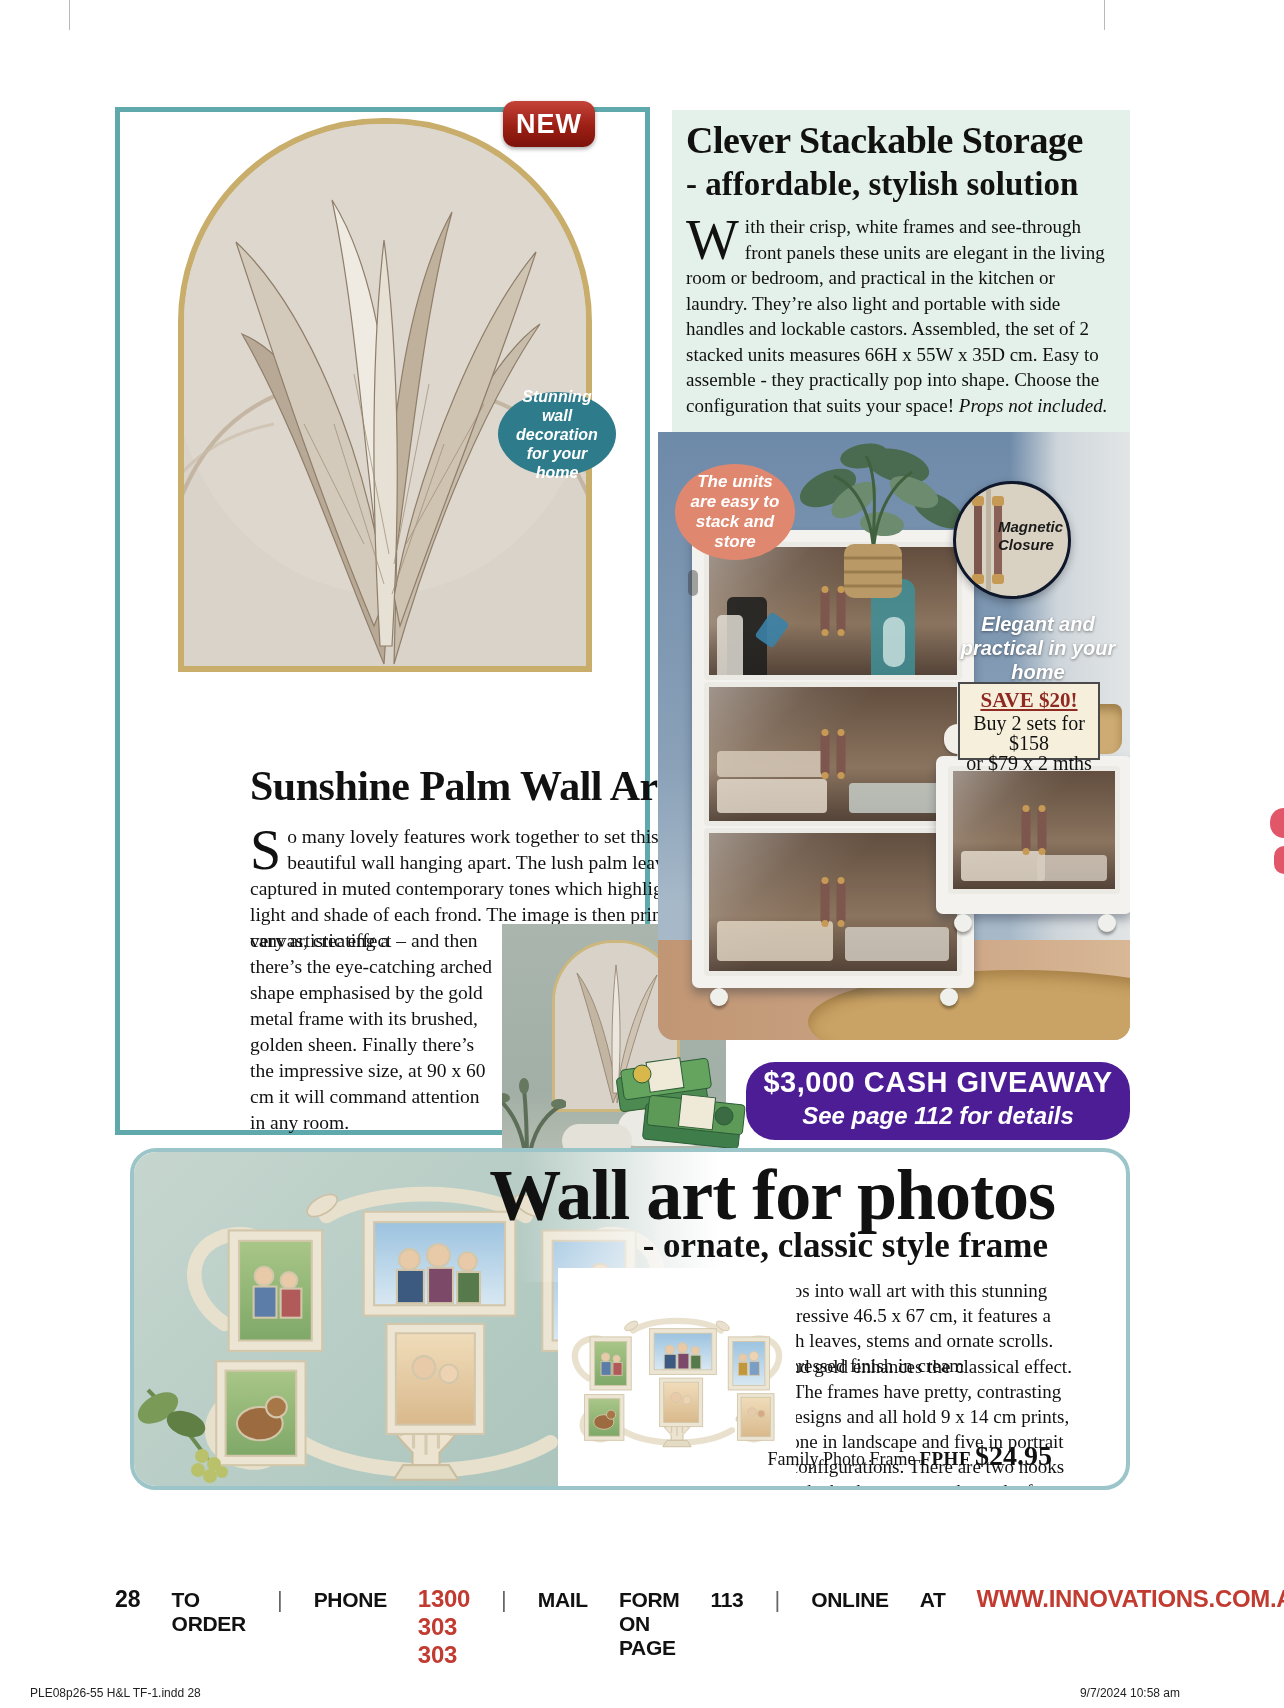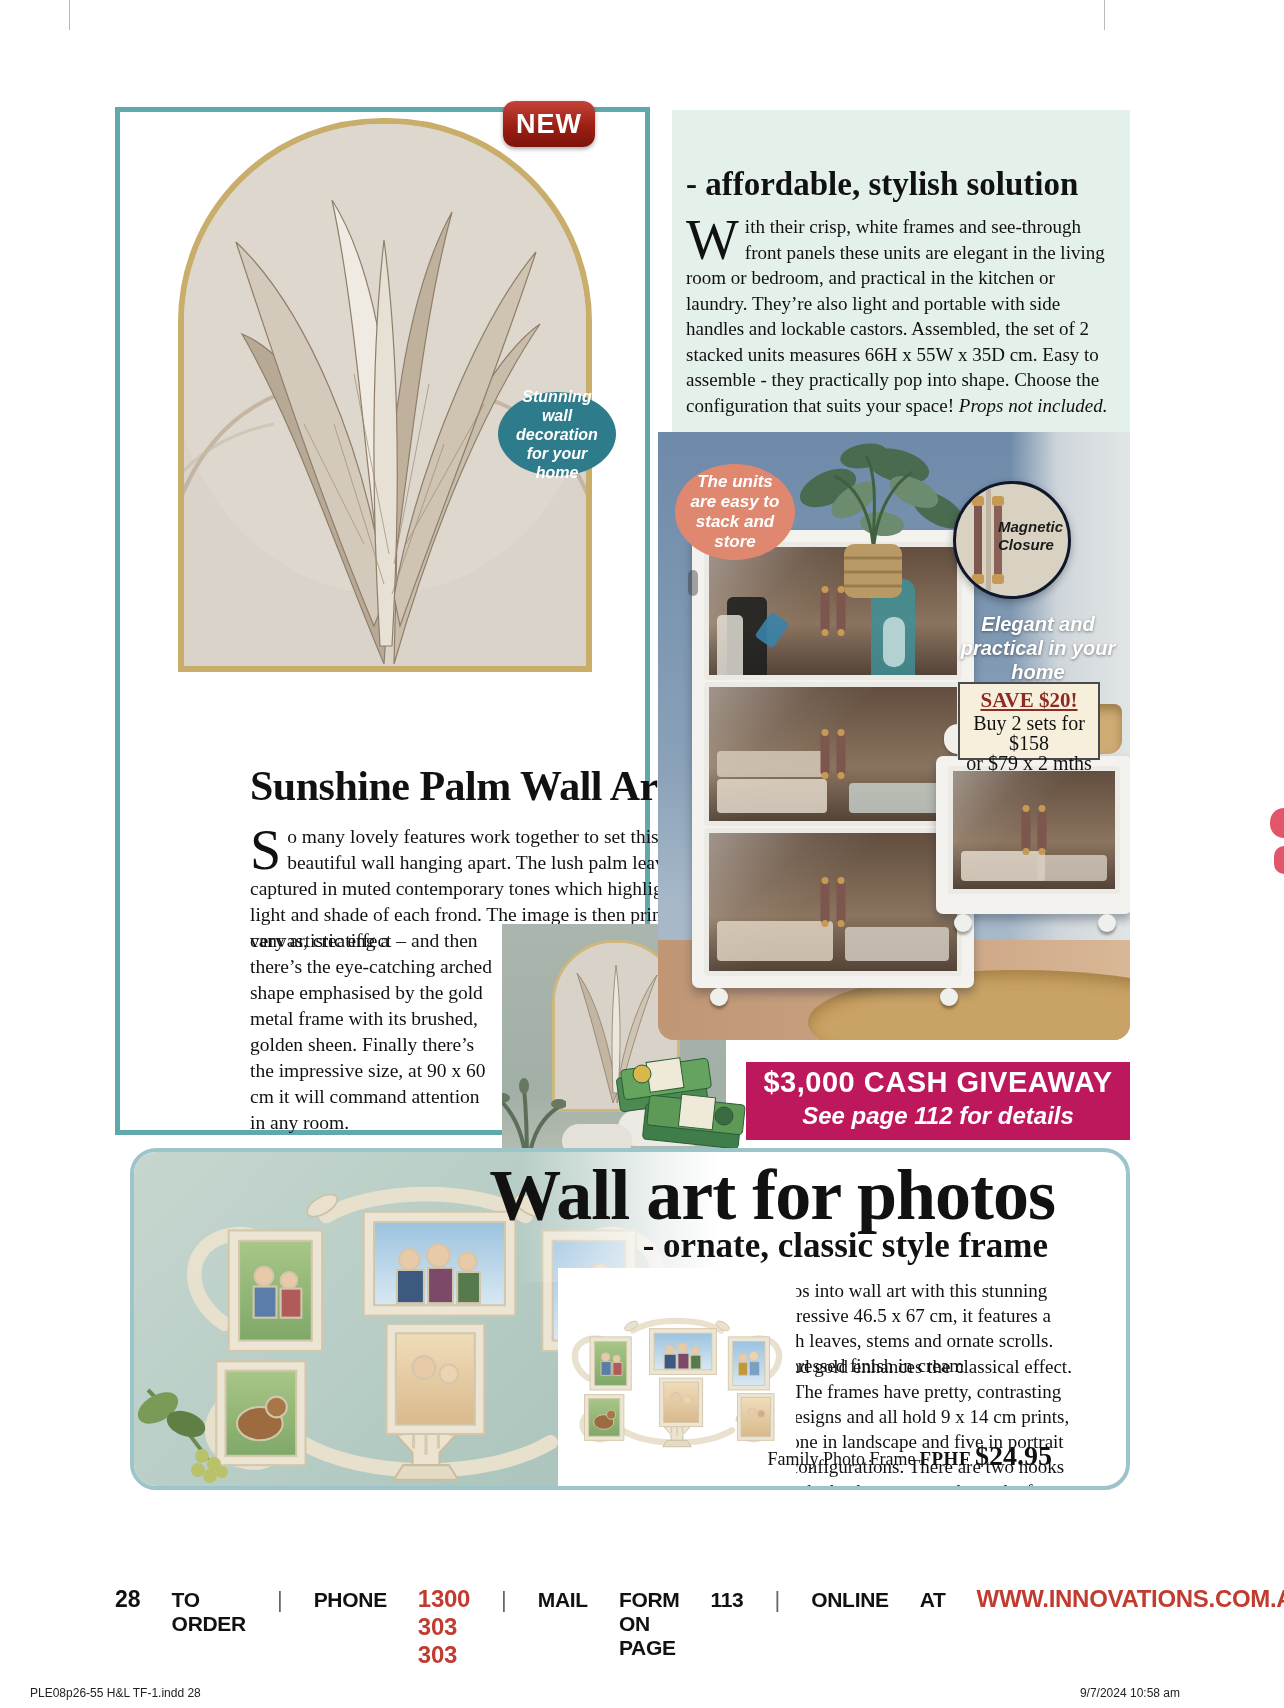--- a/index.html
+++ b/index.html
@@ -78,22 +78,22 @@
   .magnet-circle{position:absolute;left:953px;top:481px;width:118px;height:118px;border-radius:50%;
                  border:3px solid #0f172a;box-sizing:border-box;overflow:hidden;background:#d9d2c2;
                  box-shadow:0 3px 8px rgba(0,0,0,.3);}
   .magnet-label{position:absolute;right:8px;top:34px;width:62px;text-align:left;color:#1a1a1a;
                 font:bold italic 15px/18px "Liberation Sans",sans-serif;}
   .save-box{position:absolute;left:958px;top:682px;width:142px;height:78px;background:#f6efdc;
             border:2px solid #4a4a4a;box-sizing:border-box;text-align:center;padding-top:4px;}
   .save-head{color:#8e2a21;font-weight:bold;font-size:21px;text-decoration:underline;}
   .save-line{font-size:20px;line-height:20px;}
   
-  .giveaway{position:absolute;left:746px;top:1062px;width:384px;height:78px;background:#be185d;
-            color:#fff;text-align:center;font-family:"Liberation Sans",sans-serif;}
+  .giveaway{position:absolute;left:746px;top:1062px;width:384px;height:78px;background:#4c1d95;
+            color:#fff;text-align:center;font-family:"Liberation Sans",sans-serif;border-radius:29px;}
   .giveaway-head{font-weight:bold;font-size:29px;line-height:40px;letter-spacing:.5px;}
   .giveaway-sub{font-weight:bold;font-style:italic;font-size:24px;line-height:28px;}
   .money{position:absolute;left:608px;top:1044px;width:152px;height:124px;}
   
   .frame-panel{position:absolute;left:130px;top:1148px;width:1000px;height:342px;background:#fff;
                border:4px solid #9cc5ca;border-radius:26px;box-sizing:border-box;overflow:hidden;}
   .frame-photo{position:absolute;left:0;top:0;width:586px;height:100%;
                background:linear-gradient(135deg,#c6d6cf 0%,#b4cbc3 55%,#a6c0b8 100%);}
   .frame-photo-fade{position:absolute;left:386px;top:0;width:200px;height:130px;
                     background:linear-gradient(90deg,rgba(255,255,255,0) 0%,rgba(250,250,250,.85) 70%,#fff 100%);}
@@ -174,20 +174,21 @@
       <span class="code-label">Artwork Palms</span><span class="code-bold">ART2PL</span>
     </div>
     <div class="price-line">
       <span class="price-big">$129</span><span class="price-or"> or </span><span class="price-terms">$64.50 x 2 mths</span>
     </div>
   </div>
   <div class="new-badge">NEW</div>
   <div class="bubble bubble-stunning">Stunning wall decoration for your home</div>
 
   <div class="mint-panel">
+    <div class="storage-title">Clever Stackable Storage</div>
     <div class="storage-sub">- affordable, stylish solution</div>
     <div class="storage-body">
       <span class="dropcap">W</span><span>ith their crisp, white frames and see-through front panels these units are elegant in the living room or bedroom, and practical in the kitchen or laundry. They’re also light and portable with side handles and lockable castors. Assembled, the set of 2 stacked units measures 66H x 55W x 35D cm. Easy to assemble - they practically pop into shape. Choose the configuration that suits your space! </span><span style="font-style:italic;">Props not included.</span>
     </div>
   </div>
 
   <div class="storage-photo">
     <div class="photo-rightwall"></div>
     <div class="floor"></div>
     <div class="rug"></div>

